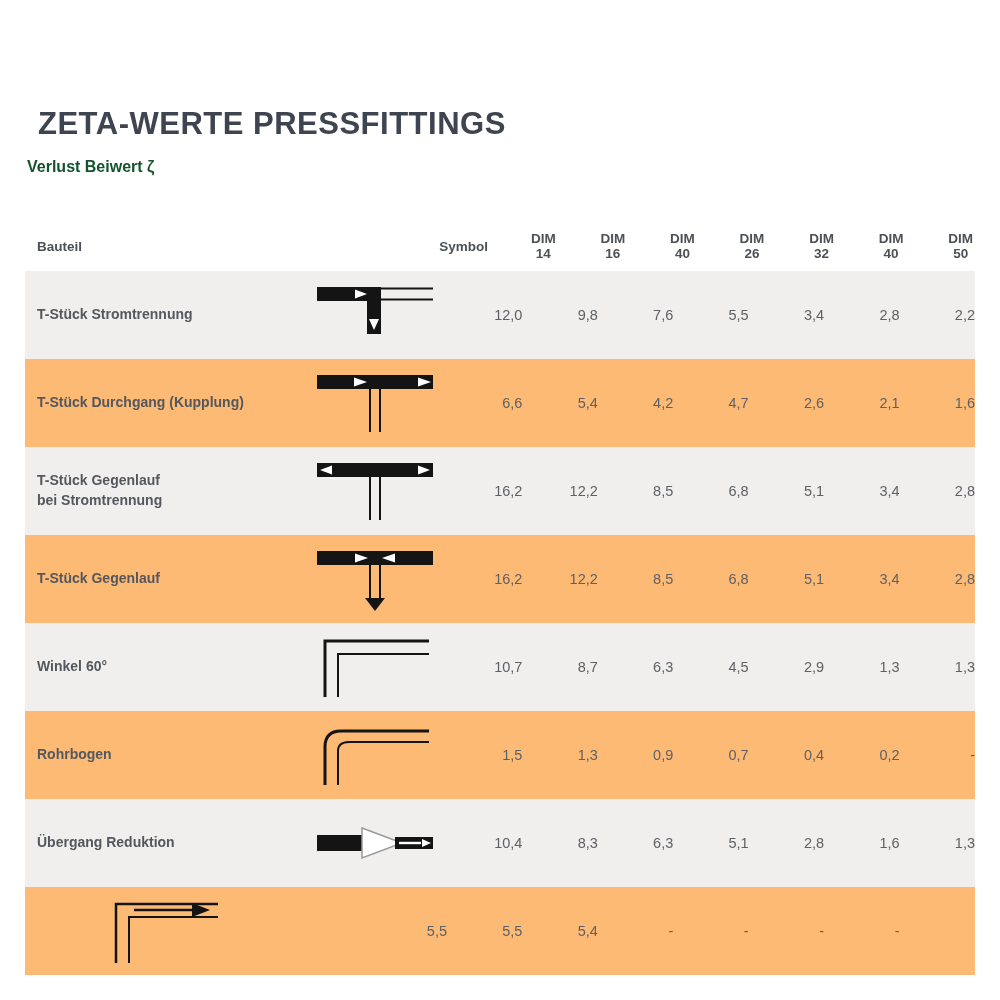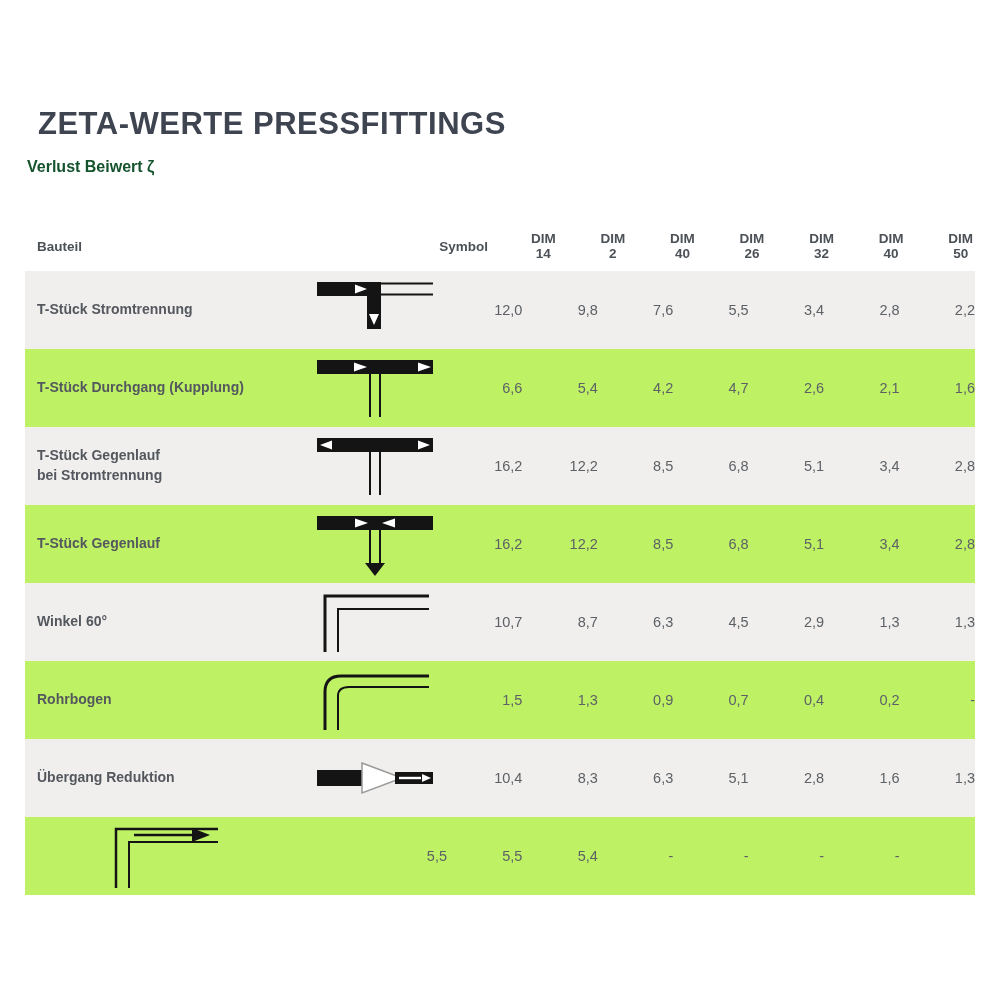--- a/index.html
+++ b/index.html
@@ -33,23 +33,23 @@
   }
   .thead { height: 50px; gap: 41px; }
   .th {
     font-size: 13.5px;
     font-weight: 700;
     color: #4c5157;
   }
   .th-left { padding-left: 12px; text-align: left; }
   .th-symbol { padding-left: 34px; text-align: right; }
   .th-dim { text-align: center; }
-  .row { height: 78px; }
+  .row { height: 88px; }
   .row-shaded { background: #f0efed; }
-  .row-plain { background: #bef264; }
+  .row-plain { background: #fdba74; }
   .cell-bauteil {
     padding-left: 12px;
     font-size: 14px;
     font-weight: 700;
     color: #54585e;
     line-height: 1.4;
   }
   .cell-symbol {
     display: flex;
     justify-content: center;
@@ -69,21 +69,21 @@
 
 <div class="page">
   <h1 class="page-title">ZETA-WERTE PRESSFITTINGS</h1>
   <h2 class="page-subtitle">Verlust Beiwert ζ</h2>
 
   <div class="zeta-table">
     <div class="thead">
       <div class="th th-left">Bauteil</div>
       <div class="th th-symbol">Symbol</div>
       <div class="th th-dim">DIM 14</div>
-      <div class="th th-dim">DIM 2</div>
+      <div class="th th-dim">DIM 16</div>
       <div class="th th-dim">DIM 40</div>
       <div class="th th-dim">DIM 26</div>
       <div class="th th-dim">DIM 32</div>
       <div class="th th-dim">DIM 40</div>
       <div class="th th-dim">DIM 50</div>
     </div>
     <div class="tbody" id="tbody">
         <div class="row row-shaded">
           <div class="cell cell-bauteil">
             <div>T-Stück Stromtrennung</div>

